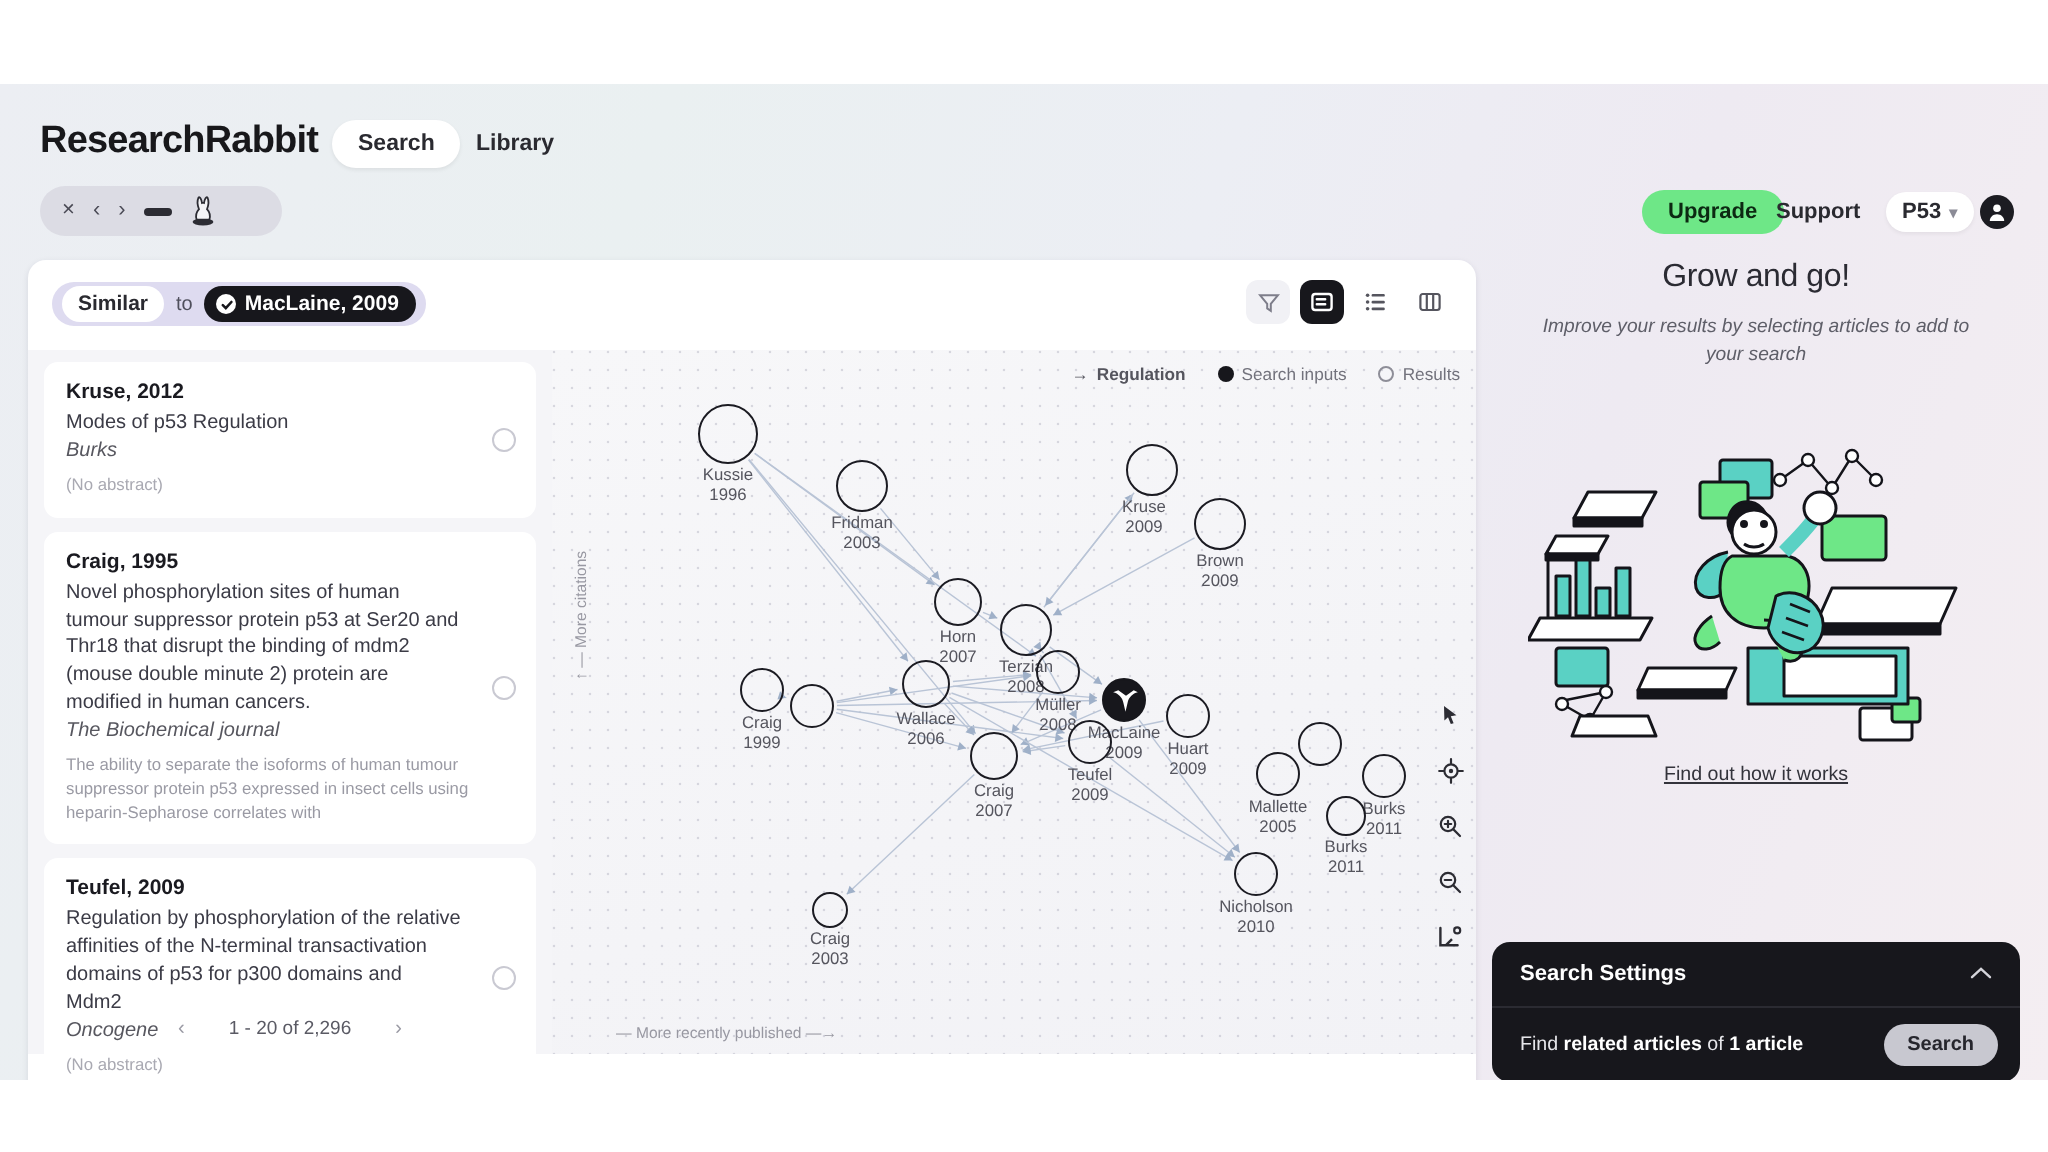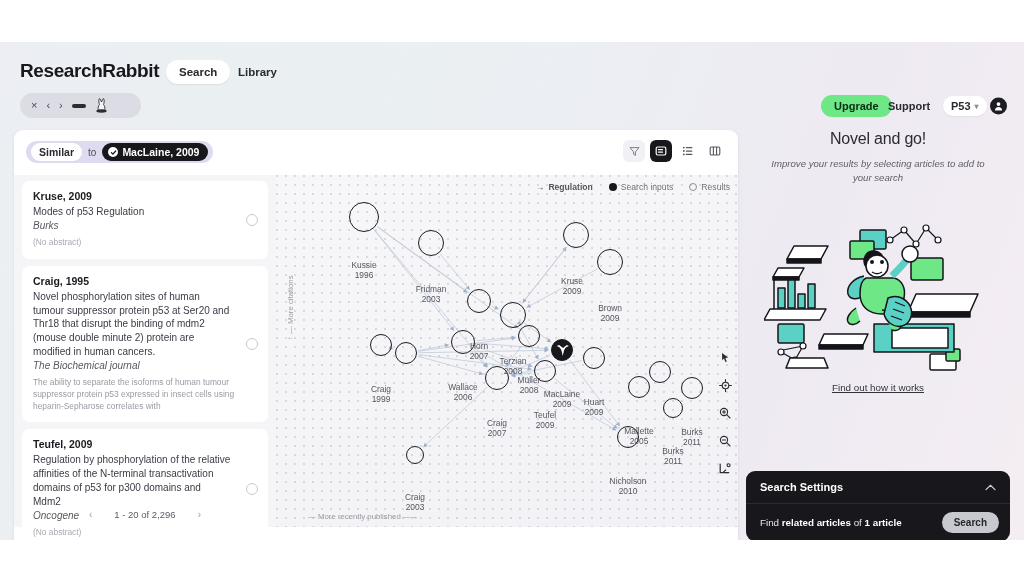--- a/index.html
+++ b/index.html
@@ -105,21 +105,21 @@
            white-space:nowrap; }
 
   .gtools { position:absolute; right:6px; top:175px; display:flex; flex-direction:column;
             gap:14px; align-items:center; }
   .gtools .gi { width:14px; height:14px; display:flex; align-items:center; justify-content:center; }
 
   .node { position:absolute; border:1.6px solid #1b1b22; border-radius:50%;
           background:transparent; }
   .node.filled { background:#17171c; border-color:#17171c; }
   .nlabel { position:absolute; font-size:8.4px; color:#55555e; text-align:center;
-            line-height:1.15; white-space:pre-line;margin-top:28px; }
+            line-height:1.15; white-space:pre-line; }
 
   
   .rpanel { position:absolute; left:746px; top:88px; width:264px; height:397px; }
   .grow { position:absolute; left:0; top:0; width:264px; text-align:center; }
   .grow h2 { font-size:16px; font-weight:normal; color:#2b2b33; letter-spacing:-.2px; }
   .grow p { font-size:9.6px; color:#5e5e68; font-style:italic; line-height:1.5;
             margin:9px 22px 0 22px; }
   .illus { position:absolute; left:18px; top:76px; width:228px; height:170px; }
   .findout { position:absolute; left:0; top:252px; width:264px; text-align:center;
              font-size:9.8px; color:#33333b; text-decoration:underline; }
@@ -218,21 +218,21 @@
           <svg width="12" height="12" viewBox="0 0 12 12">
                 <rect x="1.2" y="2" width="9.6" height="8" rx="1.2" fill="none" stroke="#55555e" stroke-width="1.1"></rect>
                 <path d="M4.4 2v8M7.6 2v8" stroke="#55555e" stroke-width="1.1"></path>
               </svg>
         </div>
       </div>
     </div>
 
     <div class="list">
       <div class="item">
-        <div class="it-title">Kruse, 2009</div>
+        <div class="it-title">Kruse, 2012</div>
         <div class="it-name">Modes of p53 Regulation</div>
         <div class="it-journal">Burks</div>
         <div class="it-abs muted">(No abstract)</div>
         <div class="radio"></div>
       </div>
       <div class="item">
         <div class="it-title">Craig, 1995</div>
         <div class="it-name">Novel phosphorylation sites of human tumour suppressor protein p53 at Ser20 and Thr18 that disrupt the binding of mdm2 (mouse double minute 2) protein are modified in human cancers.</div>
         <div class="it-journal">The Biochemical journal</div>
         <div class="it-abs">The ability to separate the isoforms of human tumour suppressor protein p53 expressed in insect cells using heparin-Sepharose correlates with</div>
@@ -416,21 +416,21 @@
                 <circle cx="9.6" cy="2.2" r="1.5" fill="none" stroke="#2c2c33" stroke-width="1.1"></circle>
                 <path d="M4 9.6l3-3" stroke="#2c2c33" stroke-width="1.2"></path>
               </svg>
         </span>
       </div>
     </div>
   </div>
 
   <div class="rpanel">
     <div class="grow">
-      <h2>Novel and go!</h2>
+      <h2>Grow and go!</h2>
       <p>Improve your results by selecting articles to add to your search</p>
     </div>
 
     <div class="illus">
       <svg width="228" height="170" viewBox="0 0 228 170">
         <g stroke="#14141a" stroke-width="1.5" fill="none" stroke-linejoin="round">
 
           <path d="M30 40h34l-7 13H23z" fill="#fff"></path>
               <path d="M23 53h34v4H23z" fill="#14141a"></path>
           <path d="M14 62h26l-5 9H9z" fill="#fff"></path>

